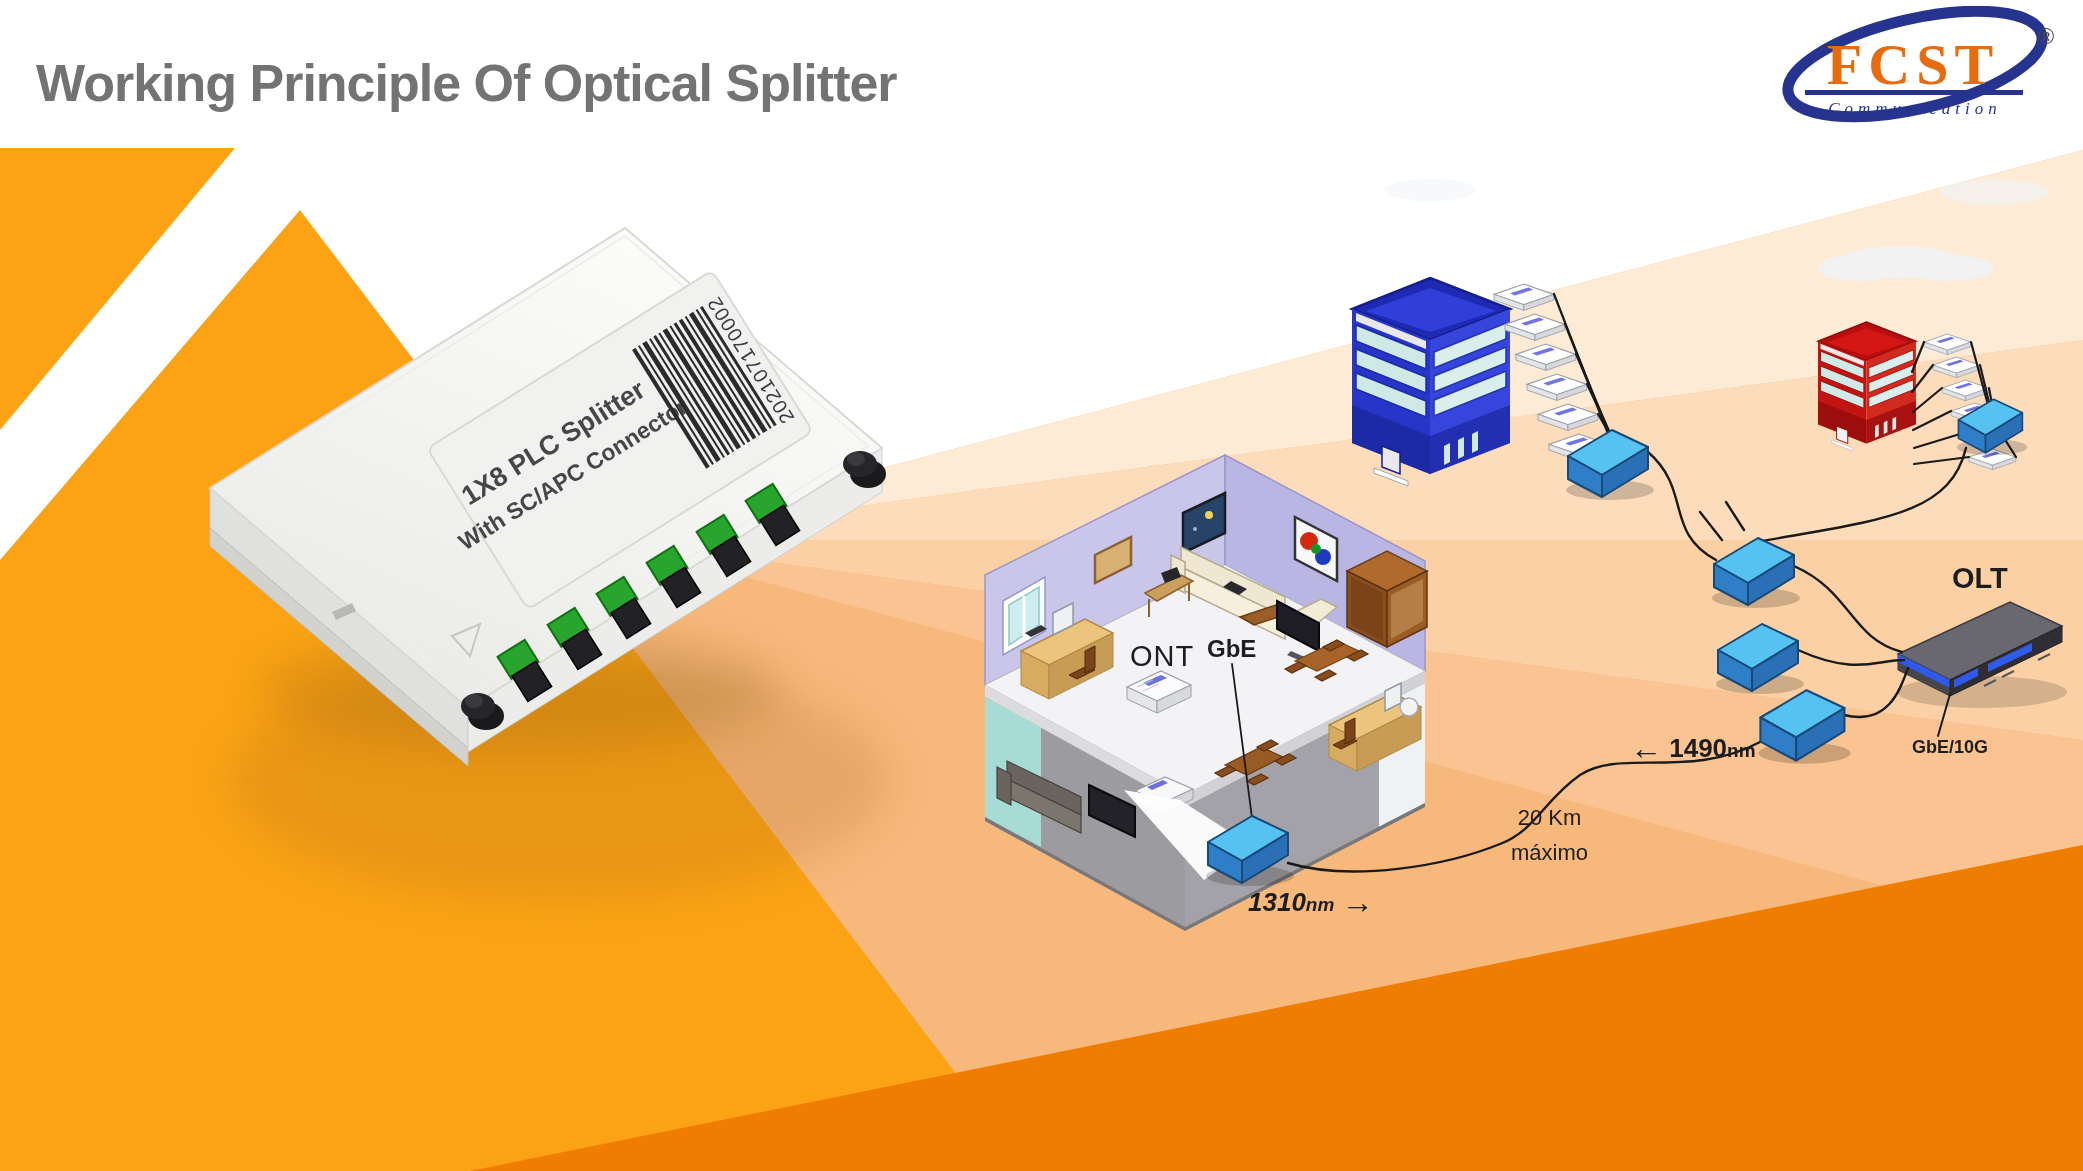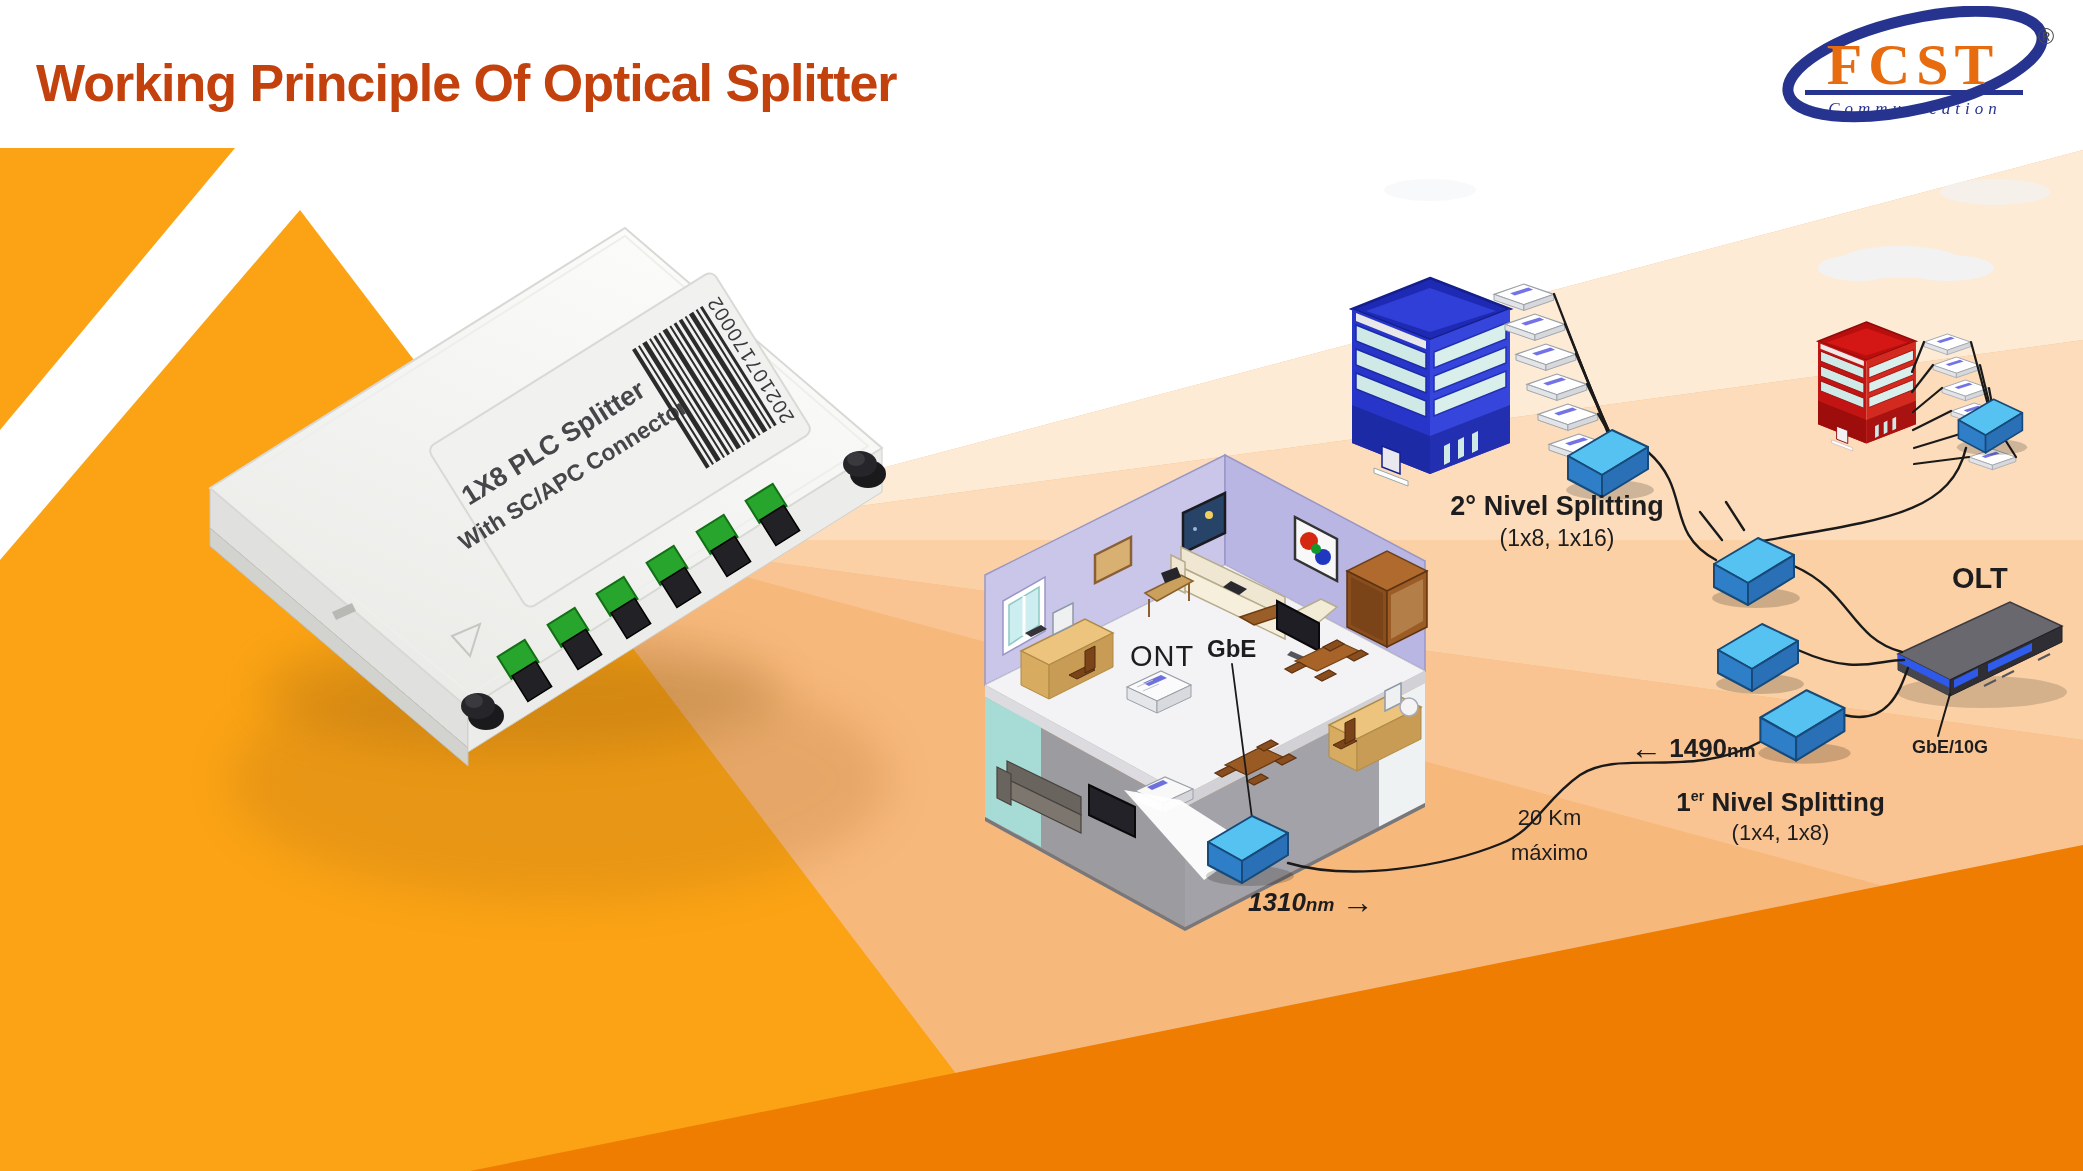--- a/index.html
+++ b/index.html
@@ -10,21 +10,21 @@
   .bg{position:absolute;inset:0;pointer-events:none;}
   .ray-base{background:#f7b87c;clip-path:polygon(610px 540px,2083px 150px,2083px 1171px,610px 1171px);}
   .ray-1{background:#fdebd6;clip-path:polygon(610px 540px,2083px 150px,2083px 340px);}
   .ray-2{background:#fcdcba;clip-path:polygon(610px 540px,2083px 340px,2083px 540px);}
   .ray-3{background:#fbd0a4;clip-path:polygon(610px 540px,2083px 540px,2083px 740px);}
   .ray-4{background:#f9c492;clip-path:polygon(610px 540px,2083px 740px,2083px 940px);}
   .orange-corner{background:#fba315;clip-path:polygon(0 148px,235px 148px,0 430px);}
   .orange-main{background:#fba315;clip-path:polygon(300px 210px,1030px 1171px,0 1171px,0 560px);}
   .orange-deep{background:#ee7d02;clip-path:polygon(470px 1171px,2083px 845px,2083px 1171px);}
   
-  .title{left:36px;top:18px;font-size:52px;font-weight:bold;color:#c2410c;letter-spacing:-1px;white-space:nowrap;}
+  .title{left:36px;top:18px;font-size:52px;font-weight:bold;color:#737373;letter-spacing:-1px;white-space:nowrap;}
   .logo{left:1750px;top:6px;width:335px;height:122px;}
   
   .dlabel{color:#1d1d1f;white-space:nowrap;line-height:1.25;}
   .lbl-2nivel{left:1402px;top:490px;width:310px;text-align:center;}
   .lbl-2nivel .l1{font-size:27px;font-weight:bold;}
   .lbl-2nivel .l2{font-size:23px;}
   .lbl-olt{left:1952px;top:560px;font-size:29px;font-weight:bold;}
   .lbl-gbe10g{left:1912px;top:736px;font-size:18px;font-weight:600;}
   .lbl-1490{left:1630px;top:728px;font-size:26px;font-weight:600;}
   .lbl-1490 .arrow,.lbl-1310 .arrow{font-size:32px;font-weight:400;vertical-align:-2px;}
@@ -406,38 +406,30 @@
   <div class="abs logo">
     <svg width="335" height="122" viewBox="0 0 335 122">
       <ellipse cx="165" cy="58" rx="130" ry="45" fill="none" stroke="#27348f" stroke-width="11" transform="rotate(-13 165 58)"></ellipse>
       <rect x="55" y="84" width="218" height="5" fill="#27348f"></rect>
       <text x="163" y="78" text-anchor="middle" font-family="Liberation Serif, serif" font-weight="bold" font-size="58" letter-spacing="6" fill="#e76c10">FCST</text>
       <text x="288" y="38" font-size="22" fill="#4a4a4a">®</text>
       <text x="165" y="108" text-anchor="middle" font-family="Liberation Serif, serif" font-style="italic" font-size="17" letter-spacing="5" fill="#27348f">Communication</text>
     </svg>
   </div>
 
-  <div class="abs dlabel lbl-2nivel">
-    <div class="l1">2° Nivel Splitting</div>
-    <div class="l2">(1x8, 1x16)</div>
-  </div>
 
   <div class="abs dlabel lbl-olt">OLT</div>
 
   <div class="abs dlabel lbl-gbe10g">GbE/10G</div>
 
   <div class="abs dlabel lbl-1490">
     <span class="arrow">←</span>
     <span>1490</span><span class="unit">nm</span>
   </div>
 
-  <div class="abs dlabel lbl-1nivel">
-    <div class="l1"><span>1</span><sup>er</sup><span> Nivel Splitting</span></div>
-    <div class="l2">(1x4, 1x8)</div>
-  </div>
 
   <div class="abs dlabel lbl-dist">
     <div>20 Km</div>
     <div>máximo</div>
   </div>
 
   <div class="abs dlabel lbl-1310">
     <span>1310</span><span class="unit">nm</span>
     <span class="arrow">→</span>
   </div>

